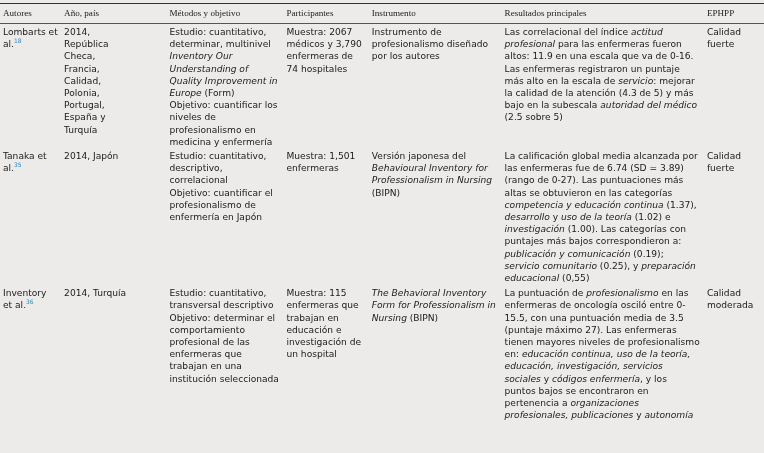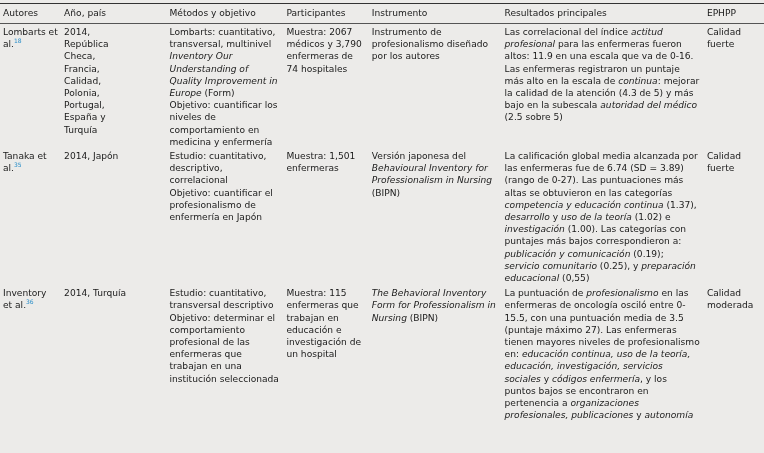--- a/index.html
+++ b/index.html
@@ -18,20 +18,21 @@
     border-top: 1px solid #333;
   }
   th {
     font-weight: normal;
     text-align: left;
     padding: 3px 3px 4px 3px;
     height: 12px;
     line-height: 12px;
     border-bottom: 1px solid #555;
     vertical-align: top;
+    font-family: Liberation Serif, serif;
   }
   td {
     vertical-align: top;
     padding: 2px 3px 0 3px;
     line-height: 12.2px;
   }
   td .line { display: block; }
   sup { color: #2a8ec8; font-size: 6px; vertical-align: 4px; line-height: 0; }
   i { font-style: italic; }
   .c1 { width: 58px; }
@@ -80,27 +81,27 @@
         <span class="line">República</span>
         <span class="line">Checa,</span>
         <span class="line">Francia,</span>
         <span class="line">Calidad,</span>
         <span class="line">Polonia,</span>
         <span class="line">Portugal,</span>
         <span class="line">España y</span>
         <span class="line">Turquía</span>
       </td>
       <td>
-        <span>Lombarts: cuantitativo, transversal, multinivel</span>
+        <span>Estudio: cuantitativo, determinar, multinivel</span>
         <span class="line"><i>Inventory Our Understanding of Quality Improvement in Europe</i><span> (Form)</span></span>
-        <span class="line">Objetivo: cuantificar los niveles de comportamiento en medicina y enfermería</span>
+        <span class="line">Objetivo: cuantificar los niveles de profesionalismo en medicina y enfermería</span>
       </td>
       <td>Muestra: 2067 médicos y 3,790 enfermeras de 74 hospitales</td>
       <td>Instrumento de profesionalismo diseñado por los autores</td>
-      <td><span>Las correlacional del índice </span><i>actitud profesional</i><span> para las enfermeras fueron altos: 11.9 en una escala que va de 0-16. Las enfermeras registraron un puntaje más alto en la escala de </span><i>continua</i><span>: mejorar la calidad de la atención (4.3 de 5) y más bajo en la subescala </span><i>autoridad del médico</i><span> (2.5 sobre 5)</span></td>
+      <td><span>Las correlacional del índice </span><i>actitud profesional</i><span> para las enfermeras fueron altos: 11.9 en una escala que va de 0-16. Las enfermeras registraron un puntaje más alto en la escala de </span><i>servicio</i><span>: mejorar la calidad de la atención (4.3 de 5) y más bajo en la subescala </span><i>autoridad del médico</i><span> (2.5 sobre 5)</span></td>
       <td>Calidad fuerte</td>
     </tr>
 
     <tr class="r2">
       <td>
         <span>Tanaka et al.</span><sup>35</sup>
       </td>
       <td>2014, Japón</td>
       <td>
         <span>Estudio: cuantitativo, descriptivo, correlacional</span>

